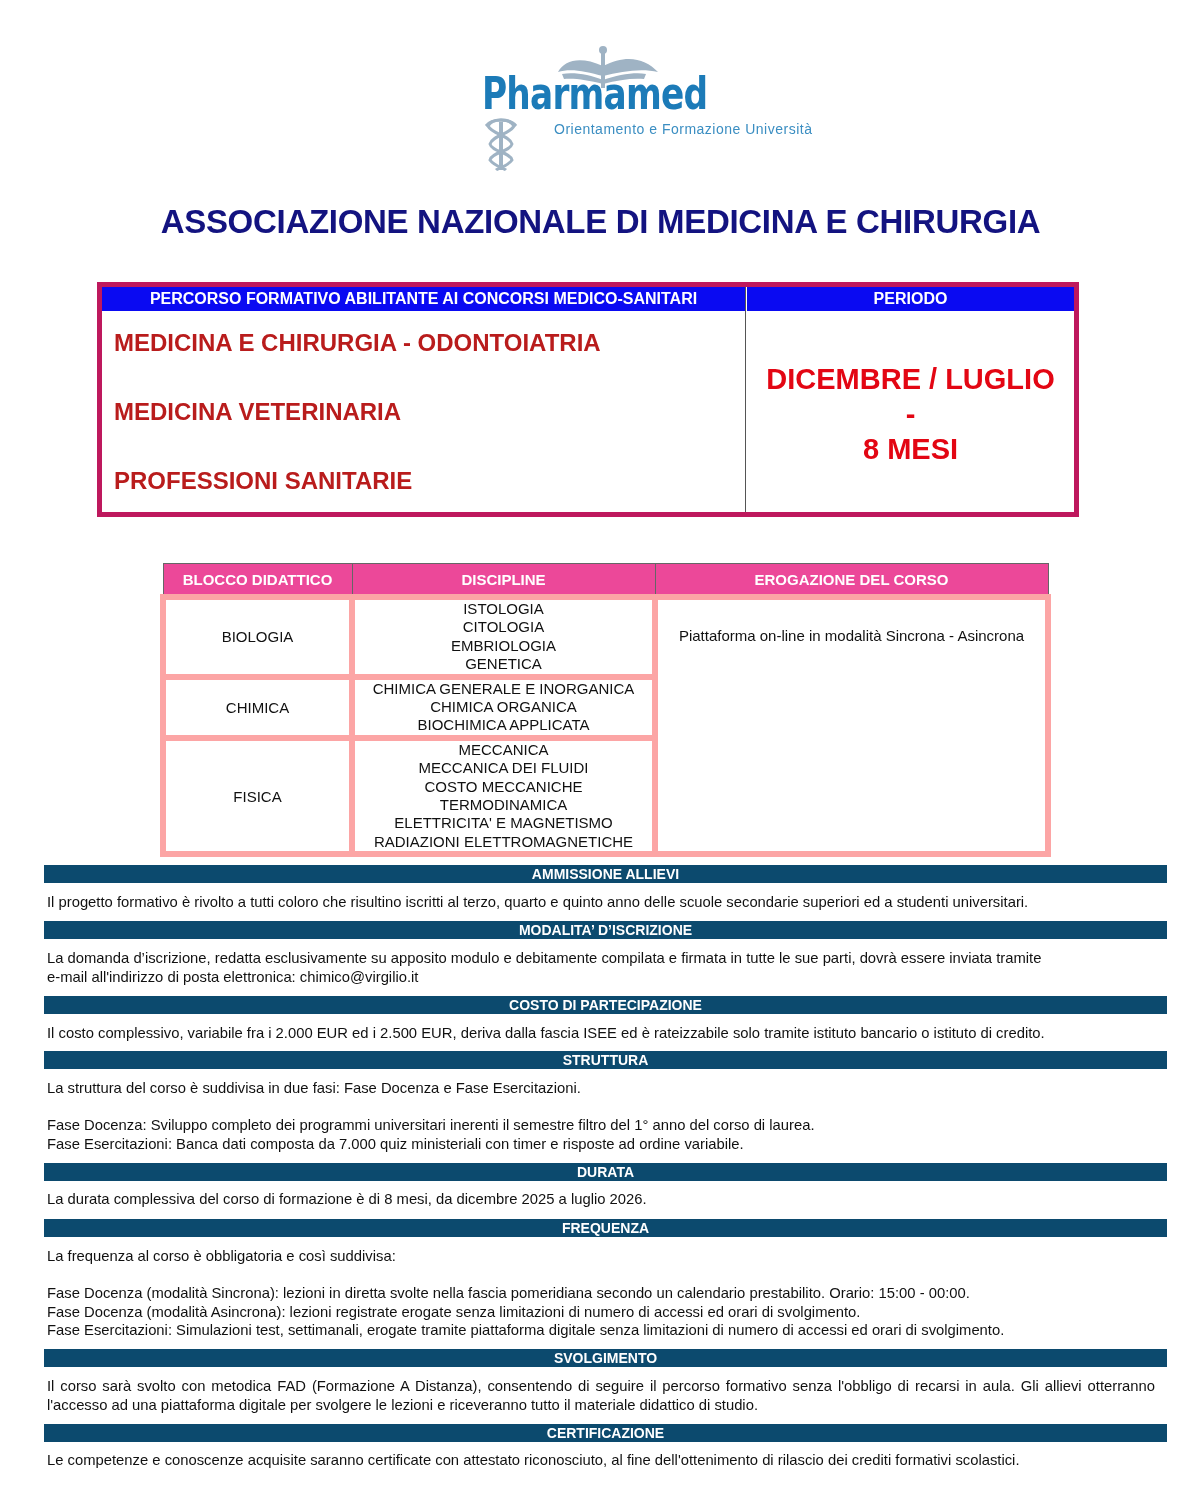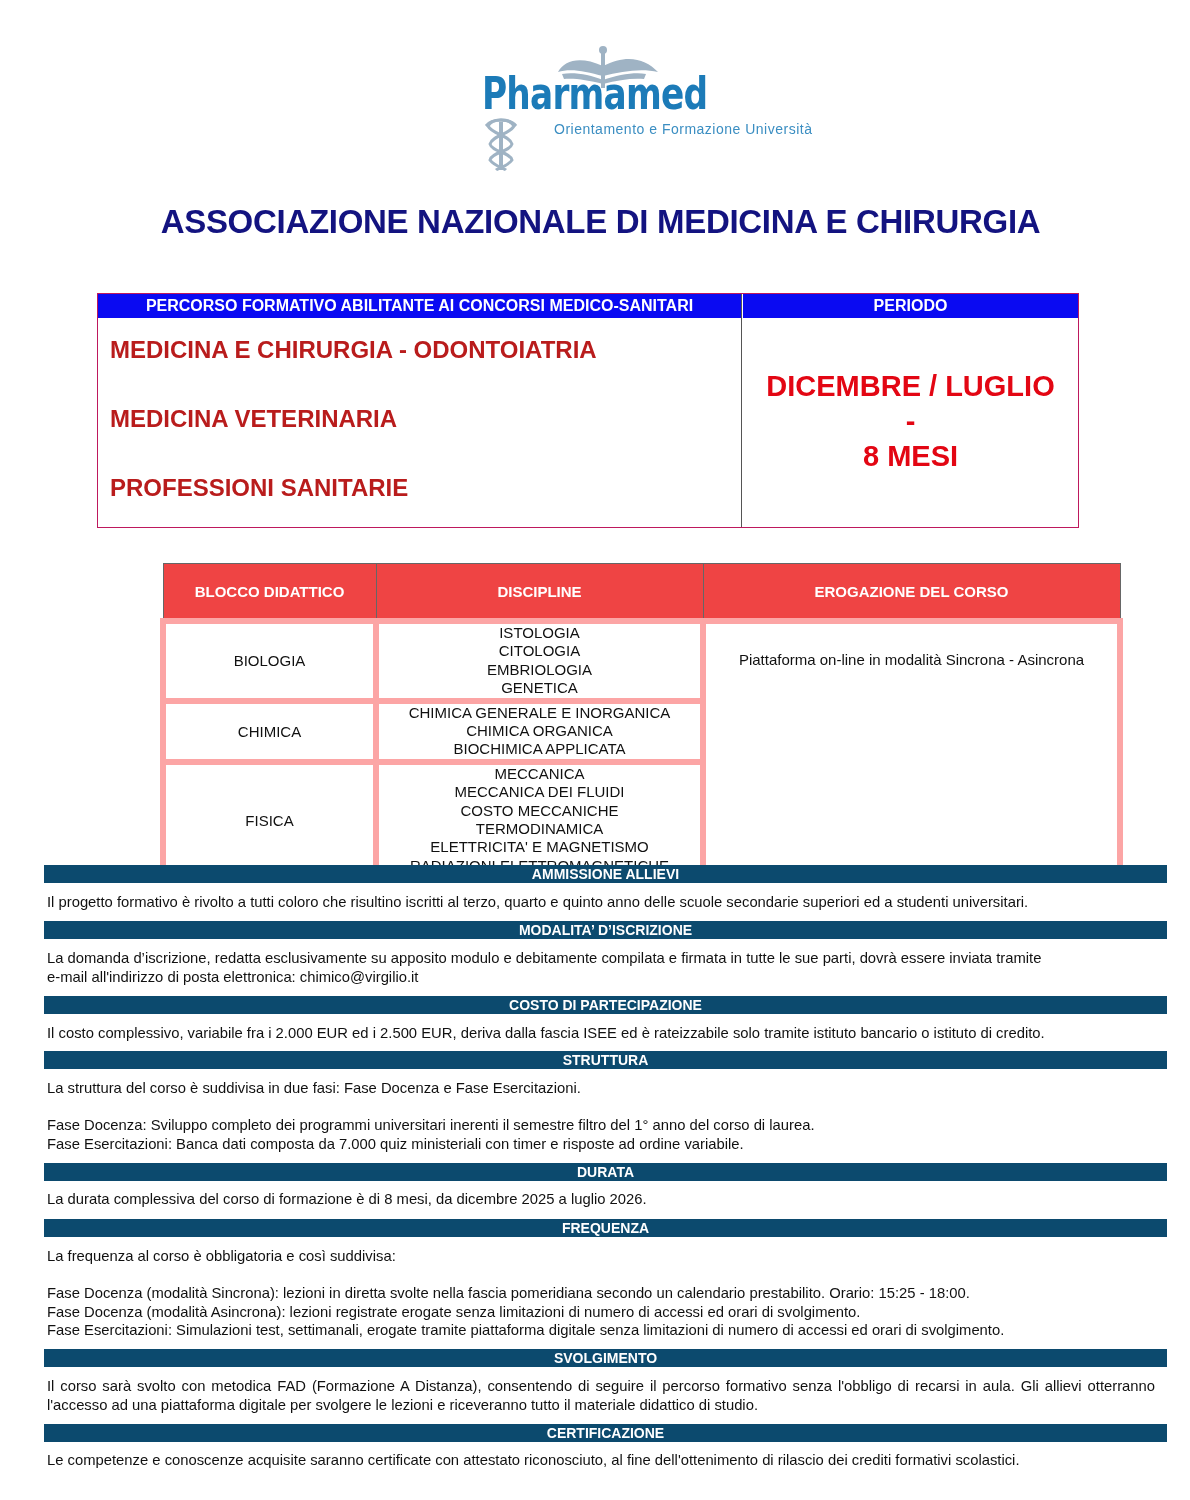--- a/index.html
+++ b/index.html
@@ -16,36 +16,36 @@
   .logo-tag {
     position: absolute; left: 60px; top: 83px; font-size: 14px; color: #3b8ec2;
     white-space: nowrap; letter-spacing: 0.5px; margin-left: 24px;
   }
   .main-title {
     position: absolute; left: 0; width: 1145px; top: 203px; text-align: center;
     font-size: 33px; font-weight: bold; color: #131380; letter-spacing: -0.3px; padding-left: 28px;
   }
   
   .course-table {
-    position: absolute; left: 97px; top: 293px; width: 982px; height: 235px;
-    border: 1px solid #be185d; box-sizing: border-box;
+    position: absolute; left: 97px; top: 282px; width: 982px; height: 235px;
+    border: 5px solid #be185d; box-sizing: border-box;
   }
   .ct-head { position: absolute; top: 0; height: 24px; background: #0a0af2; color: #fff;
     font-weight: bold; font-size: 16px; line-height: 24px; text-align: center; }
   .ct-head.left { left: 0; width: 643px; }
   .ct-head.right { left: 645px; right: 0; }
   .ct-divider { position: absolute; left: 643px; top: 0; bottom: 0; width: 1px; background: #555; }
   .course-name { position: absolute; left: 12px; font-size: 24px; font-weight: bold; color: #b91c1c; }
   .period { position: absolute; left: 645px; right: 0; top: 75px; text-align: center;
     font-size: 29px; font-weight: bold; color: #e30613; line-height: 35px; }
   
   .disc-table { position: absolute; left: 160px; top: 563px; border-collapse: collapse; }
   .disc-table th {
-    background: #ef4444; color: #fff; font-size: 15px; font-weight: bold; height: 22px;
-    border: 1px solid #666; padding: 16px; text-align: center;
+    background: #ec4899; color: #fff; font-size: 15px; font-weight: bold; height: 22px;
+    border: 1px solid #666; padding: 4px; text-align: center;
   }
   .disc-table td {
     border: 6px solid #fca5a5; font-size: 15px; text-align: center; padding: 0; color: #111;
   }
   .disc-list div { line-height: 18.4px; }
   .col1 { width: 180px; } .col2 { width: 294px; } .col3 { width: 384px; }
   .erog-cell { vertical-align: top; }
   .erog-cell span { display: block; margin-top: 27px; }
   
   .section-bar {
@@ -165,21 +165,21 @@
 
 <div class="section-bar" style="top:1163px">DURATA</div>
 <div class="section-text" style="top:1190px">
   <div>La durata complessiva del corso di formazione è di 8 mesi, da dicembre 2025 a luglio 2026.</div>
 </div>
 
 <div class="section-bar" style="top:1219px">FREQUENZA</div>
 <div class="section-text" style="top:1247px">
   <div>La frequenza al corso è obbligatoria e così suddivisa:</div>
   <div></div>
-  <div>Fase Docenza (modalità Sincrona): lezioni in diretta svolte nella fascia pomeridiana secondo un calendario prestabilito. Orario: 15:25 - 18:00.</div>
+  <div>Fase Docenza (modalità Sincrona): lezioni in diretta svolte nella fascia pomeridiana secondo un calendario prestabilito. Orario: 15:00 - 00:00.</div>
   <div>Fase Docenza (modalità Asincrona): lezioni registrate erogate senza limitazioni di numero di accessi ed orari di svolgimento.</div>
   <div>Fase Esercitazioni: Simulazioni test, settimanali, erogate tramite piattaforma digitale senza limitazioni di numero di accessi ed orari di svolgimento.</div>
 </div>
 
 <div class="section-bar" style="top:1349px">SVOLGIMENTO</div>
 <div class="section-text justify" style="top:1377px">
   <div>Il corso sarà svolto con metodica FAD (Formazione A Distanza), consentendo di seguire il percorso formativo senza l'obbligo di recarsi in aula. Gli allievi otterranno l'accesso ad una piattaforma digitale per svolgere le lezioni e riceveranno tutto il materiale didattico di studio.</div>
 </div>
 
 <div class="section-bar" style="top:1424px">CERTIFICAZIONE</div>

